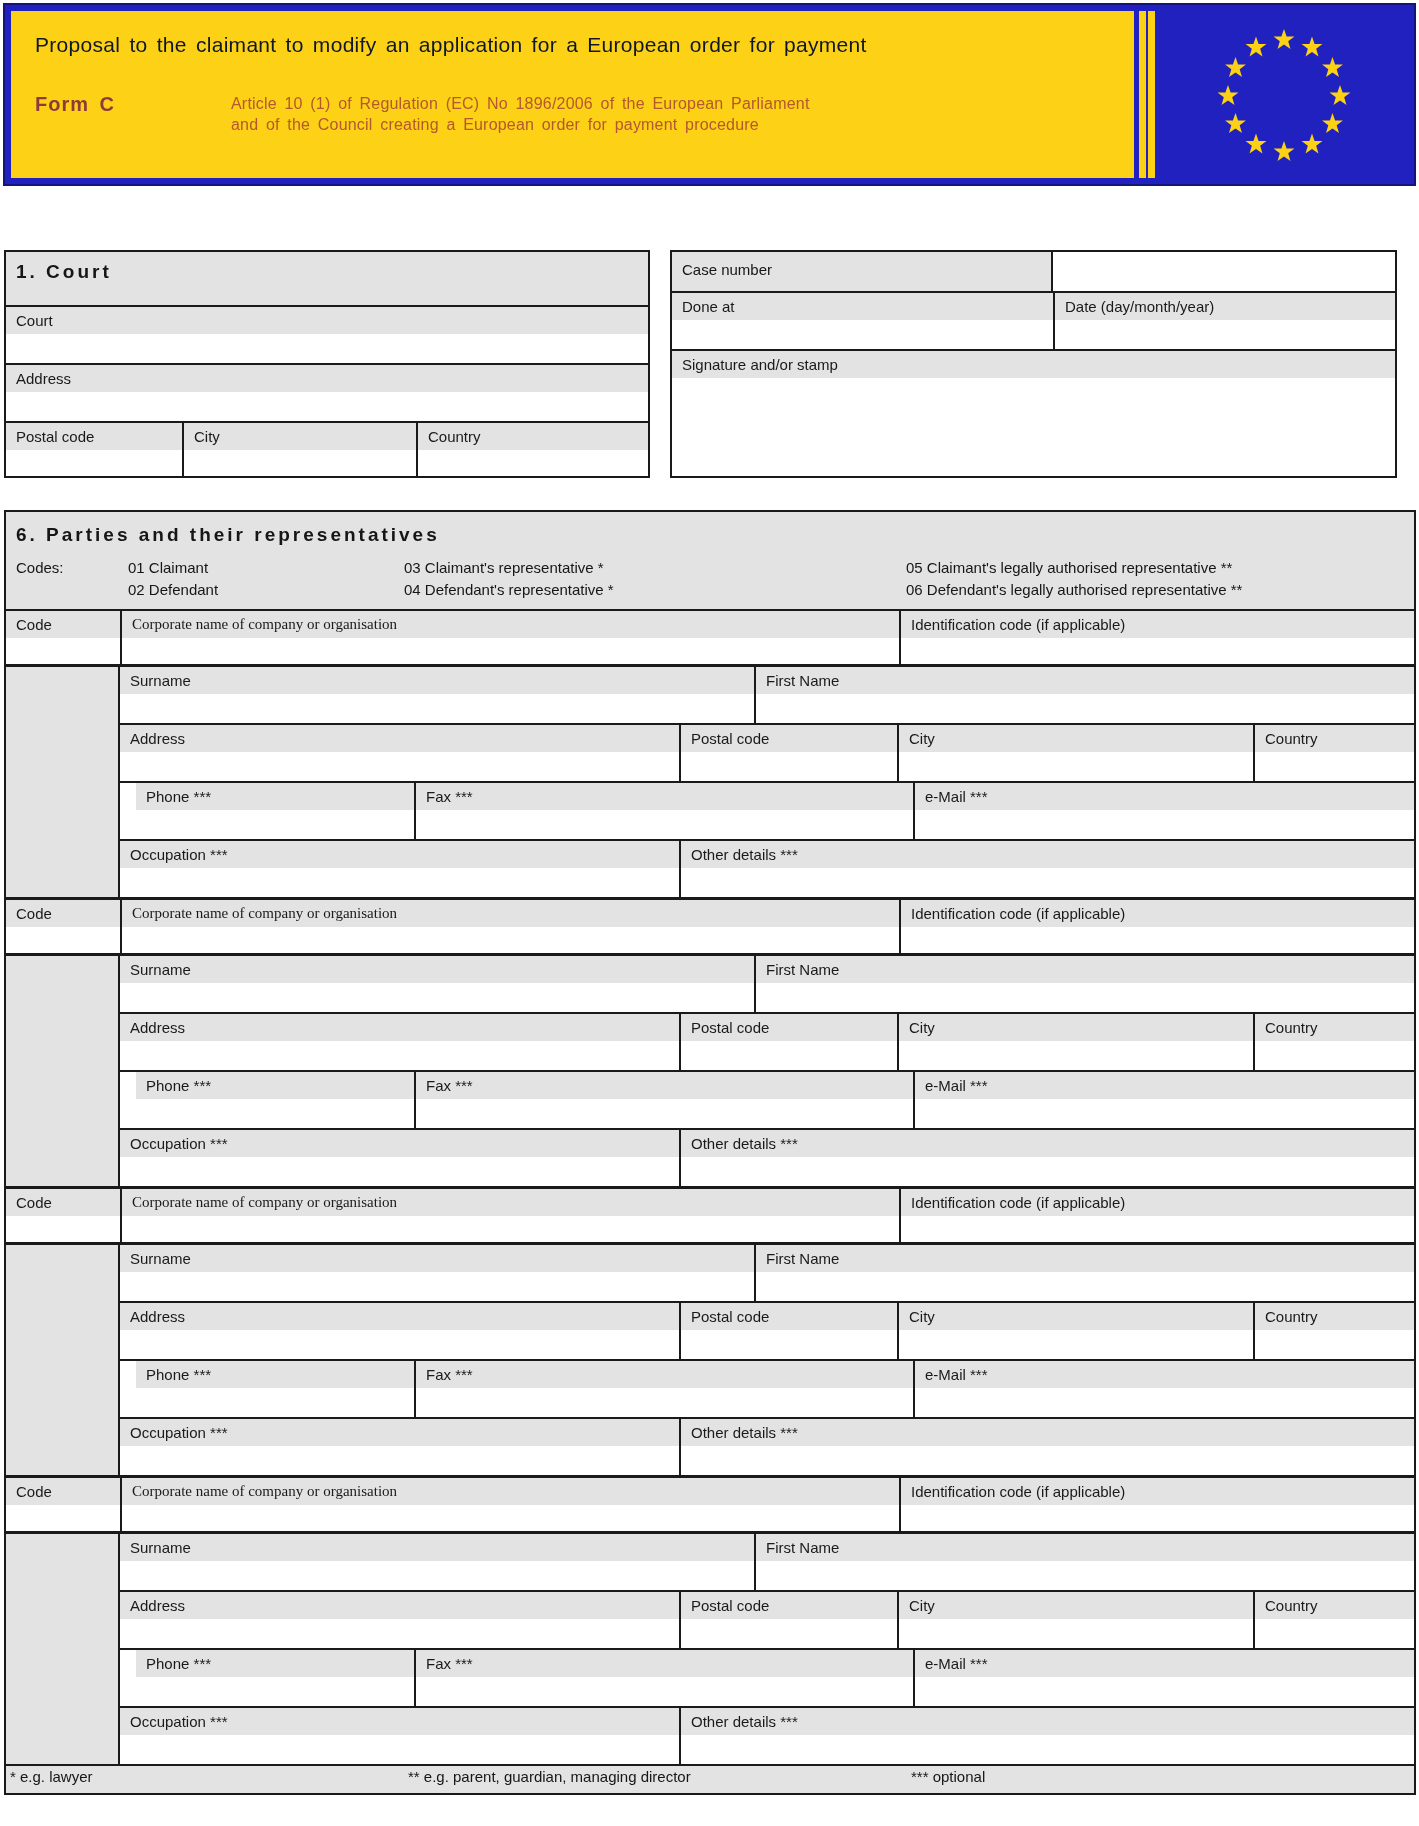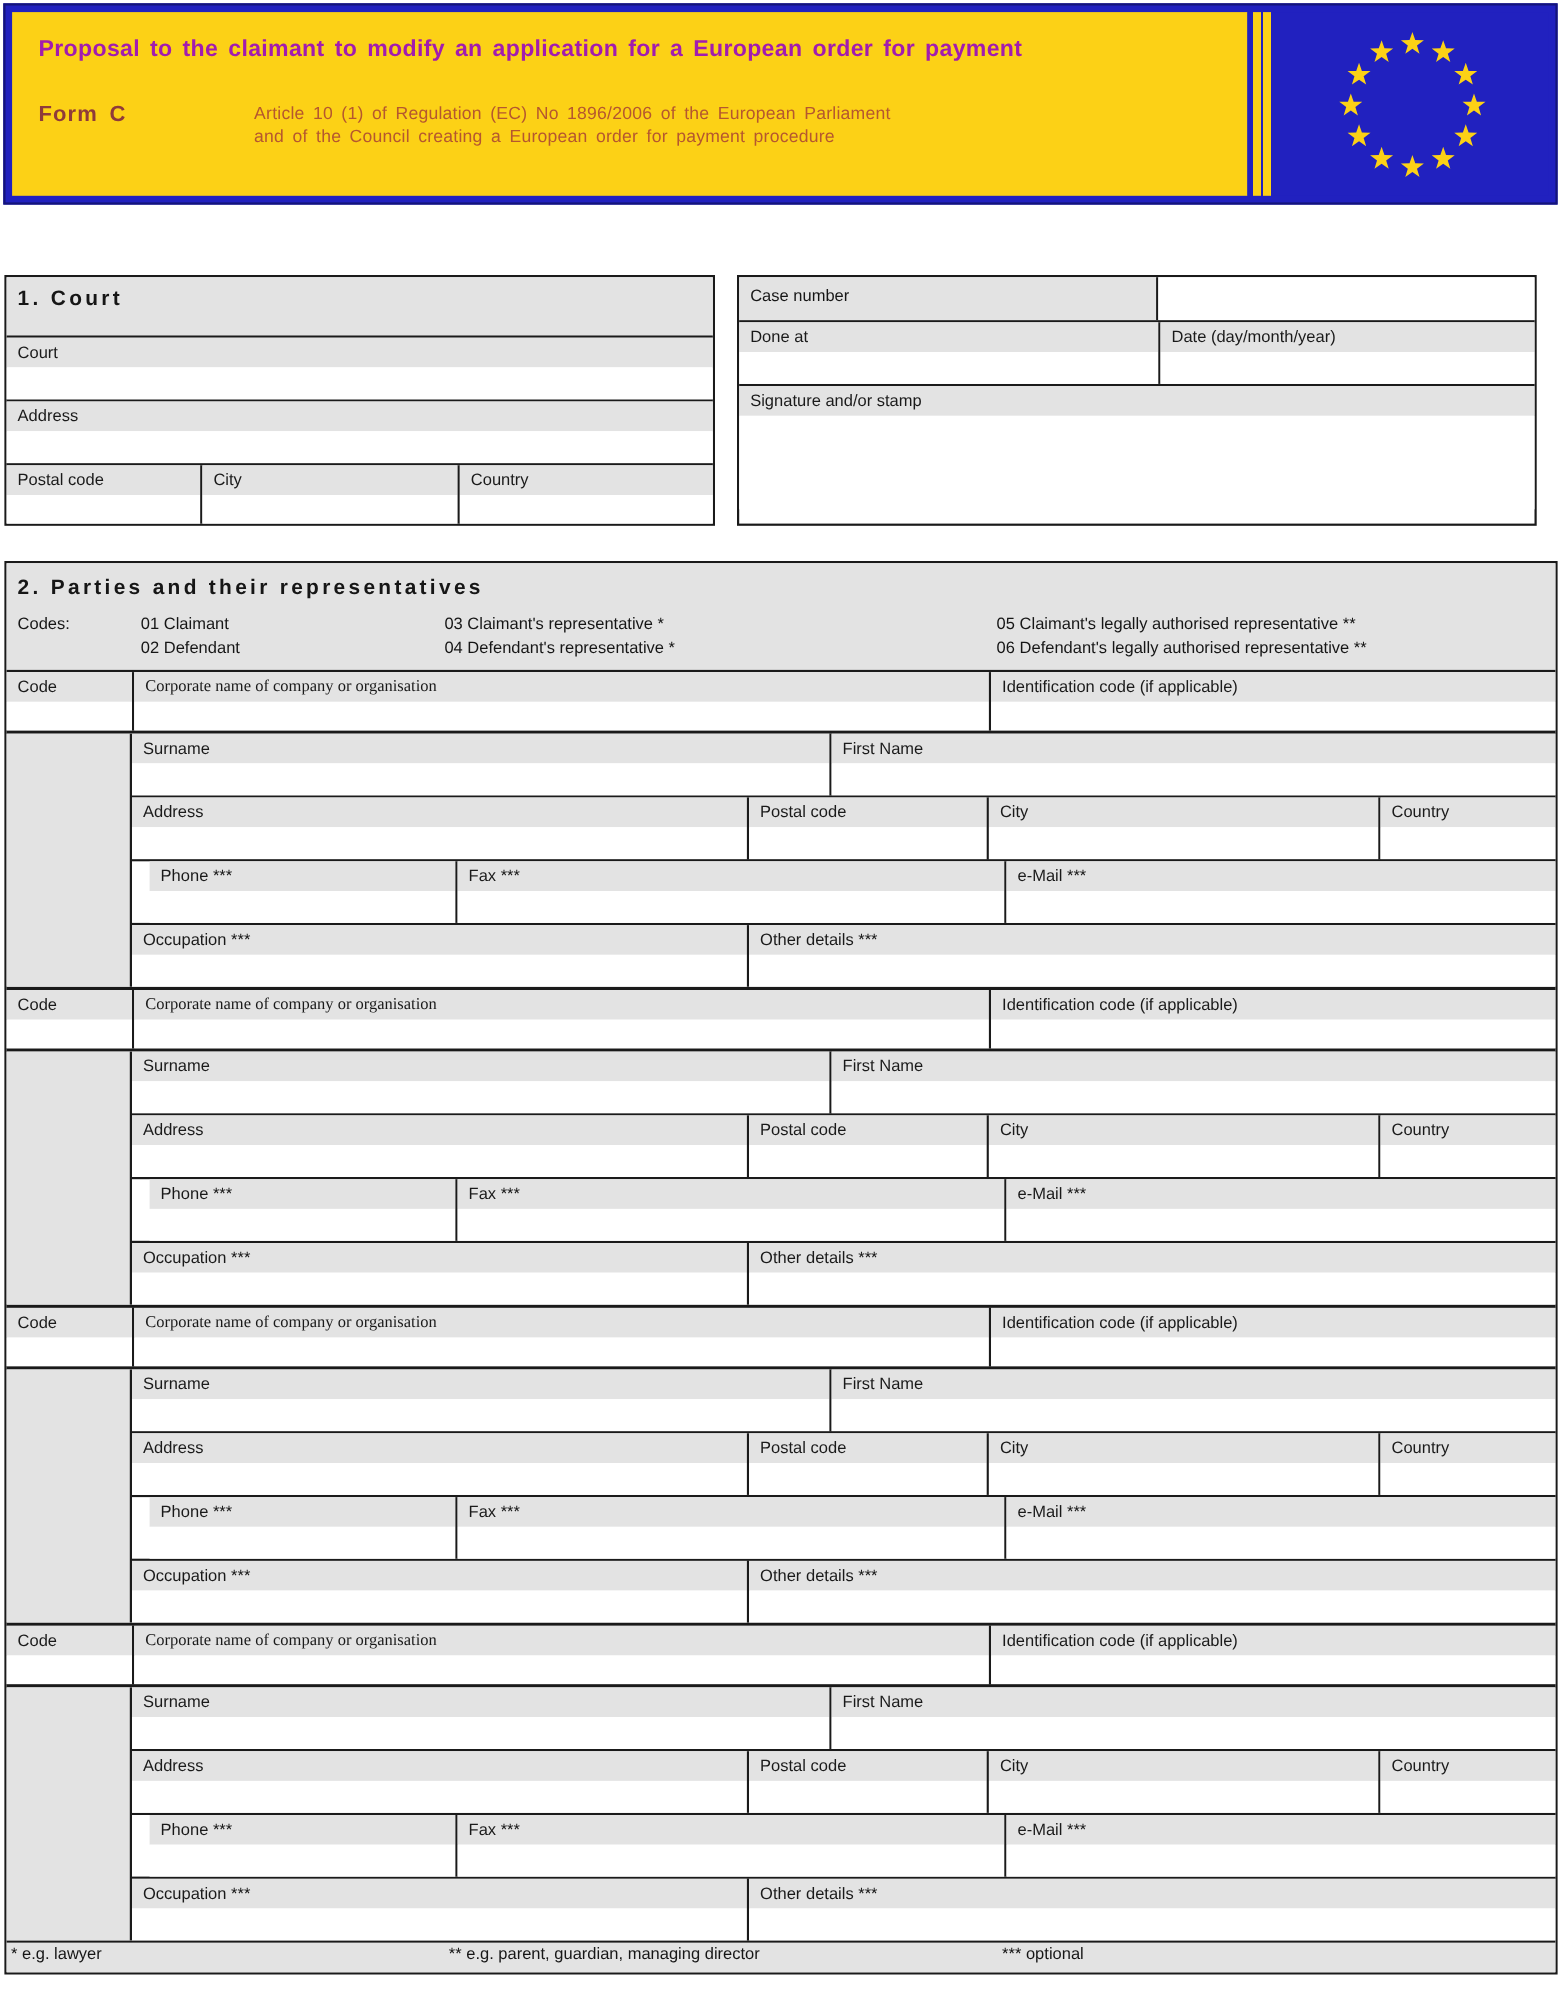--- a/index.html
+++ b/index.html
@@ -19,21 +19,21 @@
     border: 2px solid #14147a;
     display: flex;
     padding: 6px;
   }
   .header-yellow {
     flex: 1;
     background: #fcd116;
     padding: 22px 10px 0 24px;
   }
   .form-title {
-    font-size: 21px; font-weight: bold; color: #a21caf;
+    font-size: 21px; font-weight: normal; color: #0f172a;
     letter-spacing: 0.3px; word-spacing: 3px;
   }
   .form-row { display: flex; margin-top: 36px; }
   .form-c {
     width: 196px;
     font-size: 20px; font-weight: bold; color: #8f3a3a;
     letter-spacing: 1px; word-spacing: 4px;
   }
   .subtitle {
     font-size: 16px; color: #b5572f; line-height: 21px;
@@ -222,21 +222,21 @@
     </div>
     <div class="cell">
       <div class="lbl">Signature and/or stamp</div>
       <div class="sig-space"></div>
     </div>
   </section>
 </div>
 
 <section class="parties">
   <div class="parties-head">
-    <div class="parties-title">2. Parties and their representatives</div>
+    <div class="parties-title">6. Parties and their representatives</div>
     <div class="codes-grid">
       <span>Codes:</span>
       <span><span>01</span> <span>Claimant</span></span>
       <span><span>03</span> <span>Claimant's representative *</span></span>
       <span><span>05</span> <span>Claimant's legally authorised representative **</span></span>
       <span></span>
       <span><span>02</span> <span>Defendant</span></span>
       <span><span>04</span> <span>Defendant's representative *</span></span>
       <span><span>06</span> <span>Defendant's legally authorised representative **</span></span>
     </div>

